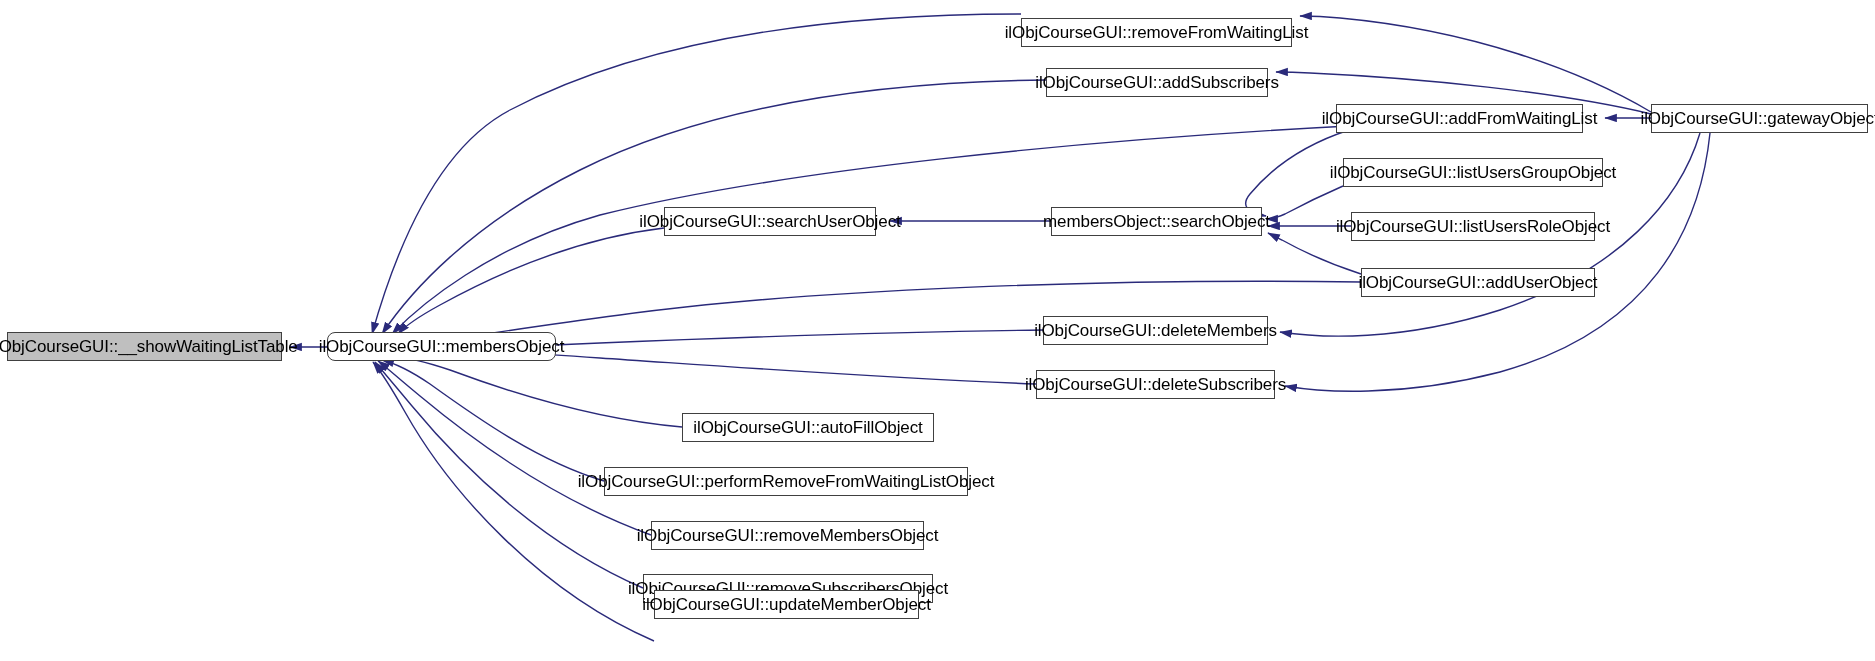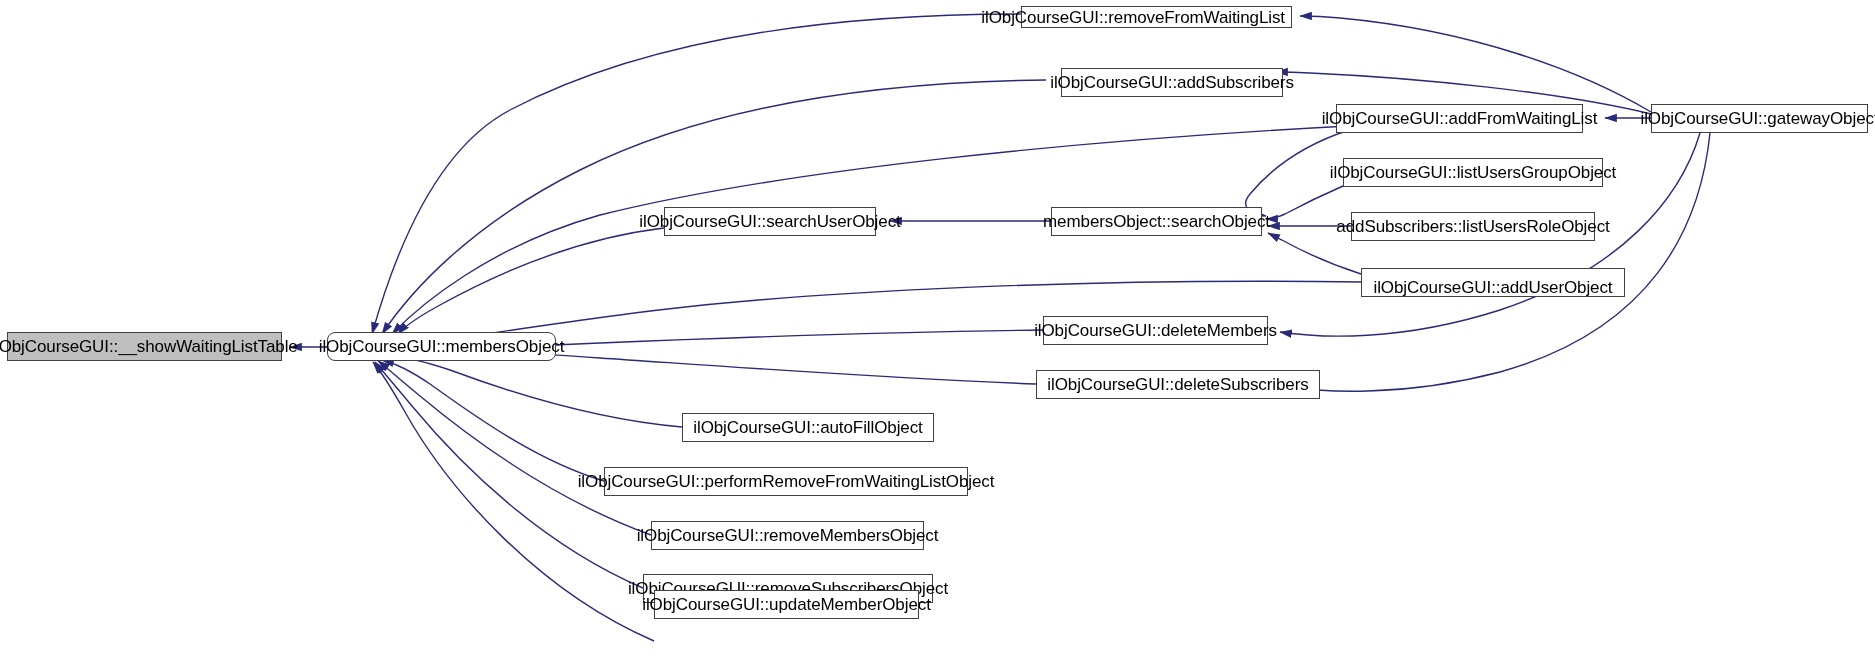--- a/index.html
+++ b/index.html
@@ -93,48 +93,48 @@
       </g>
   </svg>
 
   <div id="node-layer">
       <div class="gnode highlight" style="left: 7px; top: 332px; width: 275px; height: 29px;">
         <span class="nlabel">ilObjCourseGUI::__showWaitingListTable</span>
       </div>
       <div class="gnode" style="left: 327px; top: 332px; width: 229px; height: 29px; border-radius: 8px;">
         <span class="nlabel">ilObjCourseGUI::membersObject</span>
       </div>
-      <div class="gnode" style="left: 1021px; top: 6px; width: 271px; height: 22px; justify-content: flex-end;">
+      <div class="gnode" style="left: 1021px; top: 18px; width: 271px; height: 29px;">
         <span class="nlabel">ilObjCourseGUI::removeFromWaitingList</span>
       </div>
-      <div class="gnode" style="left: 1046px; top: 68px; width: 222px; height: 29px; margin-left: 15px;">
+      <div class="gnode" style="left: 1046px; top: 68px; width: 222px; height: 29px;">
         <span class="nlabel">ilObjCourseGUI::addSubscribers</span>
       </div>
       <div class="gnode" style="left: 1336px; top: 104px; width: 247px; height: 29px;">
         <span class="nlabel">ilObjCourseGUI::addFromWaitingList</span>
       </div>
       <div class="gnode" style="left: 1343px; top: 158px; width: 260px; height: 29px;">
         <span class="nlabel">ilObjCourseGUI::listUsersGroupObject</span>
       </div>
       <div class="gnode" style="left: 664px; top: 207px; width: 212px; height: 29px;">
         <span class="nlabel">ilObjCourseGUI::searchUserObject</span>
       </div>
       <div class="gnode" style="left: 1051px; top: 207px; width: 211px; height: 29px;">
         <span class="nlabel">membersObject::searchObject</span>
       </div>
       <div class="gnode" style="left: 1351px; top: 212px; width: 244px; height: 29px;">
-        <span class="nlabel">addSubscribers::listUsersRoleObject</span>
+        <span class="nlabel">ilObjCourseGUI::listUsersRoleObject</span>
       </div>
-      <div class="gnode" style="left: 1361px; top: 268px; width: 264px; height: 29px; align-items: flex-end;">
+      <div class="gnode" style="left: 1361px; top: 268px; width: 234px; height: 29px;">
         <span class="nlabel">ilObjCourseGUI::addUserObject</span>
       </div>
       <div class="gnode" style="left: 1043px; top: 316px; width: 225px; height: 29px;">
         <span class="nlabel">ilObjCourseGUI::deleteMembers</span>
       </div>
-      <div class="gnode" style="left: 1036px; top: 370px; width: 284px; height: 29px;">
+      <div class="gnode" style="left: 1036px; top: 370px; width: 239px; height: 29px;">
         <span class="nlabel">ilObjCourseGUI::deleteSubscribers</span>
       </div>
       <div class="gnode" style="left: 1651px; top: 104px; width: 217px; height: 29px;">
         <span class="nlabel">ilObjCourseGUI::gatewayObject</span>
       </div>
       <div class="gnode" style="left: 682px; top: 413px; width: 252px; height: 29px;">
         <span class="nlabel">ilObjCourseGUI::autoFillObject</span>
       </div>
       <div class="gnode" style="left: 604px; top: 467px; width: 364px; height: 29px;">
         <span class="nlabel">ilObjCourseGUI::performRemoveFromWaitingListObject</span>

